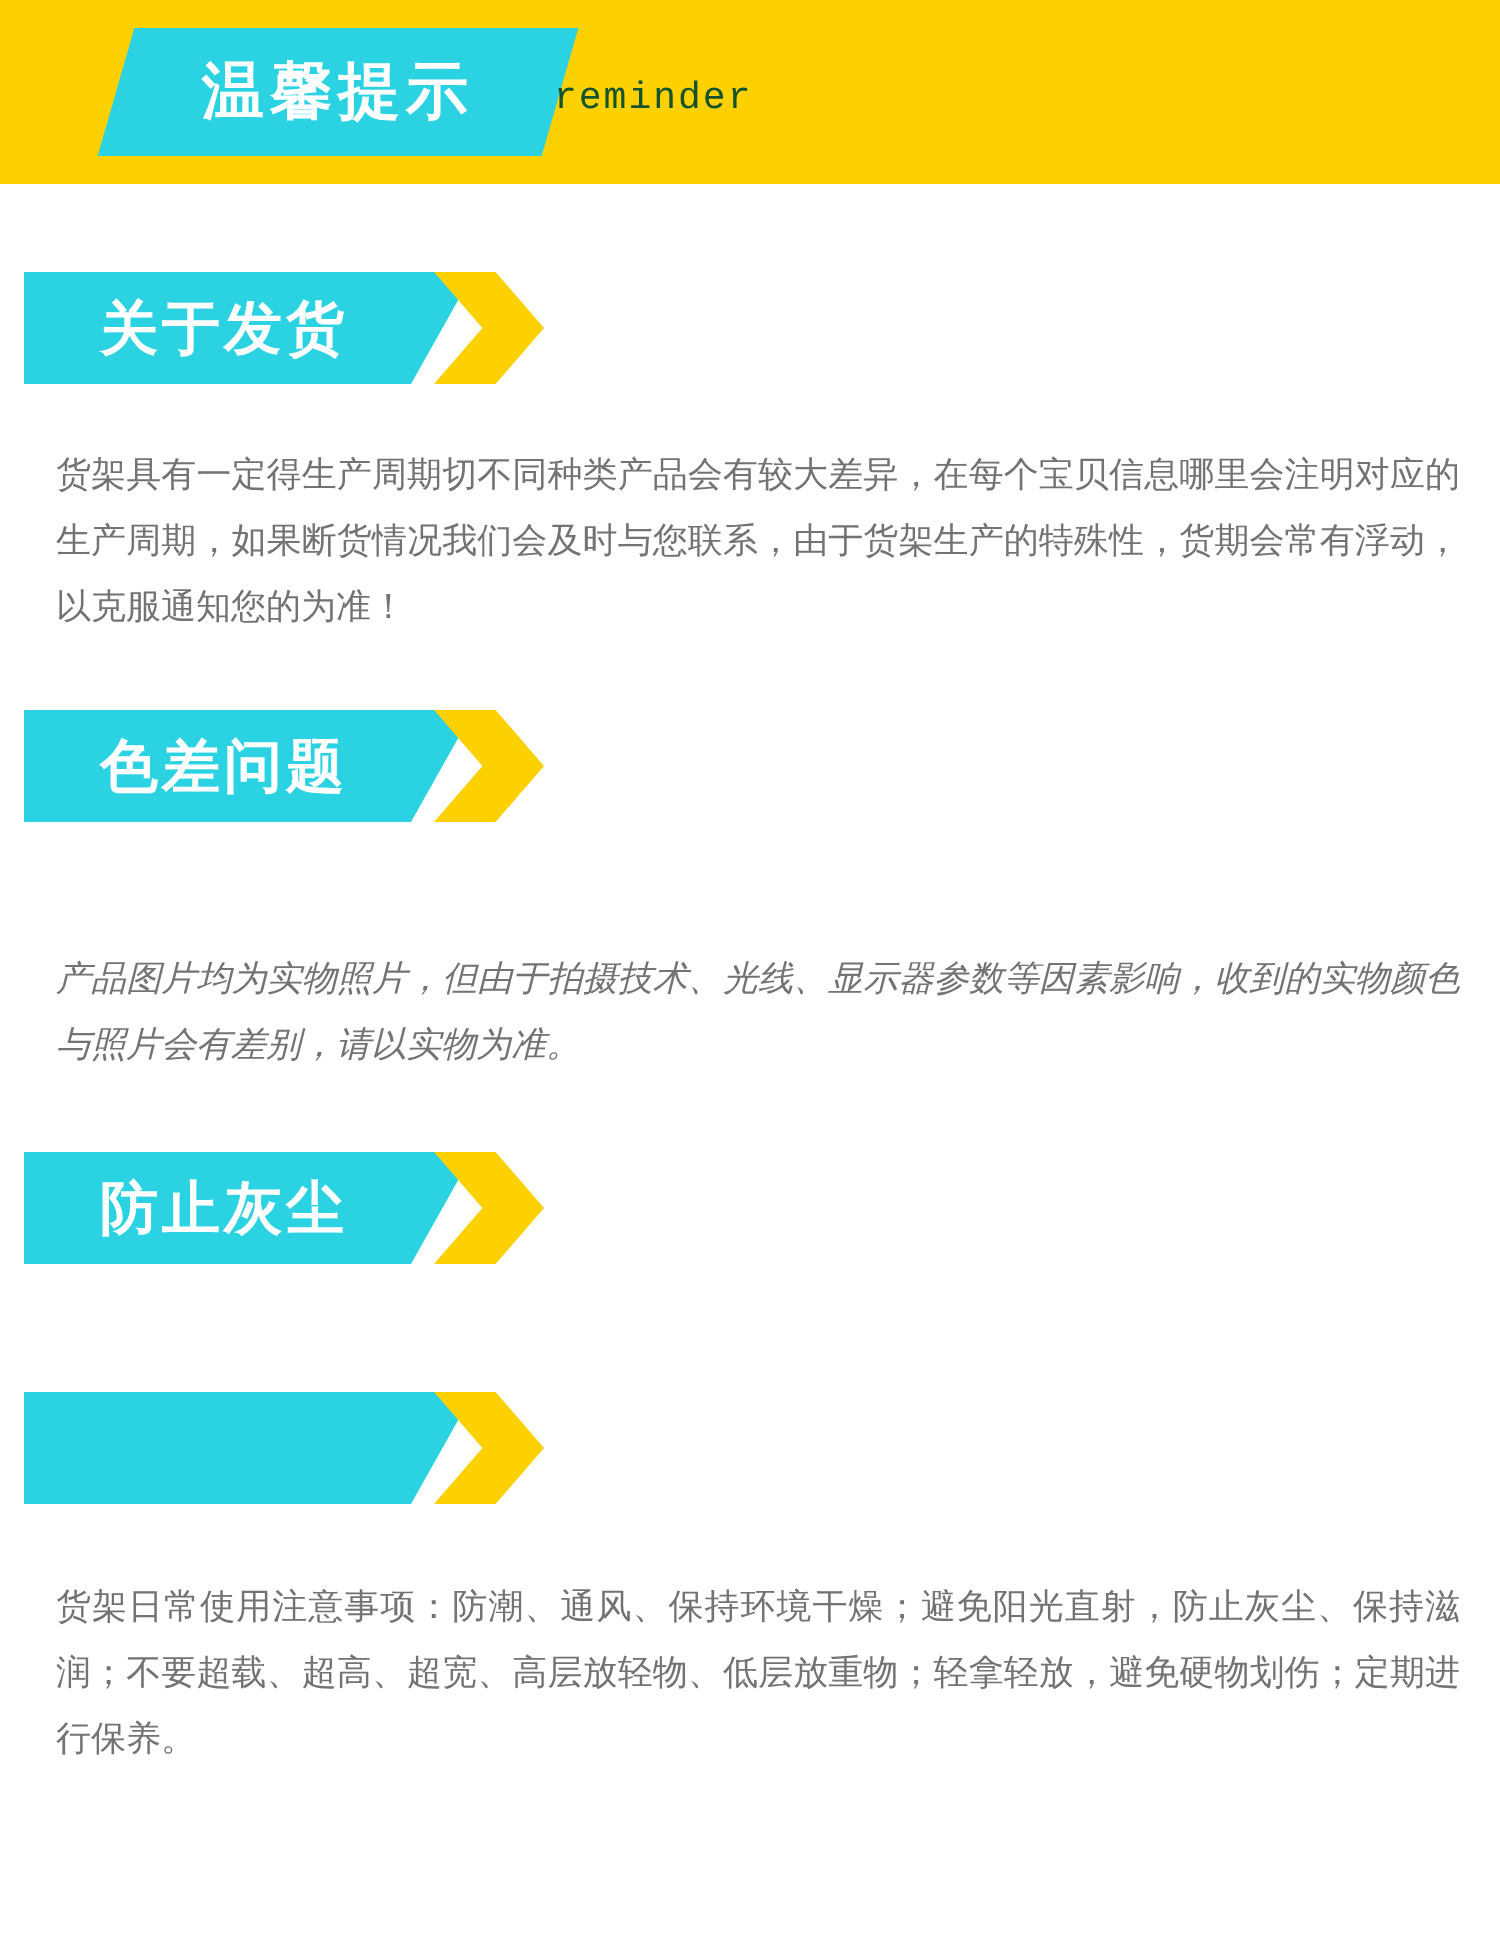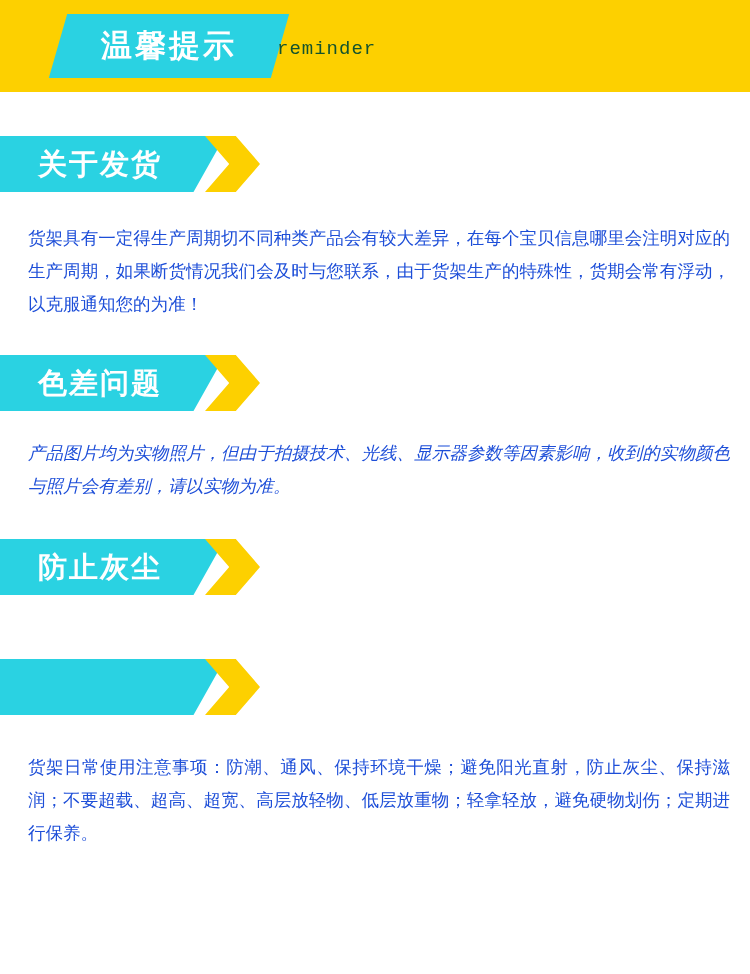--- a/index.html
+++ b/index.html
@@ -66,21 +66,21 @@
     font-family: Liberation Mono, monospace;
   }
 
   
   .section {
     position: relative;
   }
   .sec-head {
     position: relative;
     height: 56px;
-    margin-left: 0;
+    margin-left: 12px;
   }
   .sec-head-bar {
     position: absolute;
     left: 0;
     top: 0;
     height: 56px;
     width: 225px;
     background: #2ad2e2;
     clip-path: polygon(0 0, 100% 0, 86% 100%, 0 100%);
   }
@@ -101,28 +101,29 @@
     line-height: 56px;
     color: #ffffff;
     font-size: 29px;
     font-weight: bold;
     letter-spacing: 2px;
     font-family: "DejaVu Sans", "Liberation Sans", sans-serif;
   }
 
   .sec-body {
     padding: 0 20px 0 28px;
-    color: #1d4ed8;
+    color: #737373;
     font-size: 17.5px;
     line-height: 33px;
     text-align: justify;
     font-family: "DejaVu Sans", "Liberation Sans", sans-serif;
   }
   .sec-body.italic {
     font-style: italic;
+    margin-top: 37px;
   }
 
   
   .sp-1 { height: 44px; }
   .sp-2 { height: 30px; }
   .sp-3 { height: 34px; }
   .sp-4 { height: 26px; }
   .sp-5 { height: 36px; }
   .sp-6 { height: 34px; }
   .sp-7 { height: 30px; }

